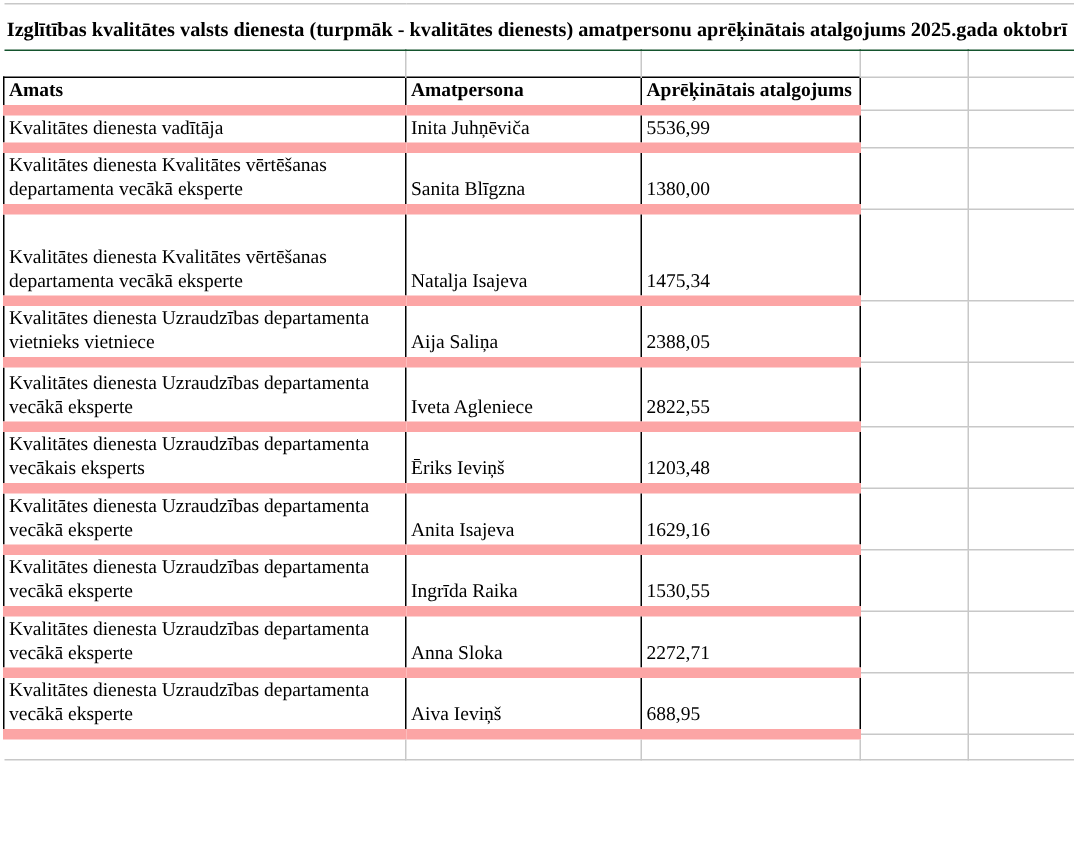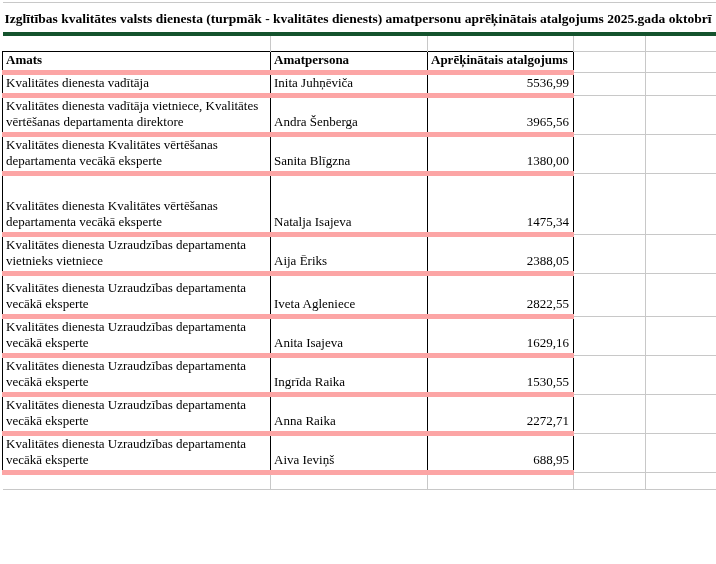--- a/index.html
+++ b/index.html
@@ -22,33 +22,33 @@
     font-size: 13px;
   }
   td {
     padding: 0 3px 2px 3px;
     vertical-align: bottom;
     line-height: 16px;
     overflow: hidden;
     word-wrap: break-word;
   }
   
-  td.b  { border-right: 1px solid #000; border-bottom: 5px solid #fca5a5; margin-top: 40px; }
+  td.b  { border-right: 1px solid #000; border-bottom: 7px solid #fca5a5; margin-top: 40px; }
   td.bl { border-left: 1px solid #000; }
   td.bt { border-top: 1px solid #000; }
   
   td.g  { border-right: 1px solid #c8c8c8; border-bottom: 1px solid #c8c8c8; }
   td.gr { border-right: 1px solid #c8c8c8; }
   td.hdr { font-weight: bold; }
-  td.num { text-align: right; padding-right: 4px; }
+  td.num { padding-right: 4px; }
   td.title-cell {
     font-weight: bold;
     font-size: 13.5px;
     border-top: 1px solid #c8c8c8;
-    border-bottom: 4px solid #14532d;
+    border-bottom: 1px solid #14532d;
     padding: 0 0 5px 2px;
     vertical-align: bottom;
     white-space: nowrap;
     overflow: visible;
     line-height: 16px;
   }
 </style>
 </head>
 <body>
 
@@ -82,72 +82,72 @@
     <td class="g"></td>
   </tr>
 
   <tr style="height:19px">
     <td class="b bl">Kvalitātes dienesta vadītāja</td>
     <td class="b">Inita Juhņēviča</td>
     <td class="b num">5536,99</td>
     <td class="g"></td>
     <td class="g"></td>
   </tr>
-  <tr style="height:34px">
-    <td class="b bl">Kvalitātes dienesta vadītāja vietniece, Kvalitātes vērtēšanas departamenta direktore</td>
-    <td class="b">Andra Šenberga</td>
-    <td class="b num">3965,56</td>
-    <td class="g"></td>
-    <td class="g"></td>
-  </tr>
   <tr style="height:35px">
     <td class="b bl">Kvalitātes dienesta Kvalitātes vērtēšanas departamenta vecākā eksperte</td>
     <td class="b">Sanita Blīgzna</td>
     <td class="b num">1380,00</td>
     <td class="g"></td>
     <td class="g"></td>
   </tr>
   <tr style="height:61px">
     <td class="b bl">Kvalitātes dienesta Kvalitātes vērtēšanas departamenta vecākā eksperte</td>
     <td class="b">Natalja Isajeva</td>
     <td class="b num">1475,34</td>
     <td class="g"></td>
     <td class="g"></td>
   </tr>
   <tr style="height:34px">
     <td class="b bl">Kvalitātes dienesta Uzraudzības departamenta vietnieks vietniece</td>
-    <td class="b">Aija Ēriks</td>
+    <td class="b">Aija Saliņa</td>
     <td class="b num">2388,05</td>
     <td class="g"></td>
     <td class="g"></td>
   </tr>
   <tr style="height:43px">
     <td class="b bl">Kvalitātes dienesta Uzraudzības departamenta vecākā eksperte</td>
     <td class="b">Iveta Agleniece</td>
     <td class="b num">2822,55</td>
+    <td class="g"></td>
+    <td class="g"></td>
+  </tr>
+  <tr style="height:33px">
+    <td class="b bl">Kvalitātes dienesta Uzraudzības departamenta vecākais eksperts</td>
+    <td class="b">Ēriks Ieviņš</td>
+    <td class="b num">1203,48</td>
     <td class="g"></td>
     <td class="g"></td>
   </tr>
   <tr style="height:33px">
     <td class="b bl">Kvalitātes dienesta Uzraudzības departamenta vecākā eksperte</td>
     <td class="b">Anita Isajeva</td>
     <td class="b num">1629,16</td>
     <td class="g"></td>
     <td class="g"></td>
   </tr>
   <tr style="height:34px">
     <td class="b bl">Kvalitātes dienesta Uzraudzības departamenta vecākā eksperte</td>
     <td class="b">Ingrīda Raika</td>
     <td class="b num">1530,55</td>
     <td class="g"></td>
     <td class="g"></td>
   </tr>
   <tr style="height:33px">
     <td class="b bl">Kvalitātes dienesta Uzraudzības departamenta vecākā eksperte</td>
-    <td class="b">Anna Raika</td>
+    <td class="b">Anna Sloka</td>
     <td class="b num">2272,71</td>
     <td class="g"></td>
     <td class="g"></td>
   </tr>
   <tr style="height:36px">
     <td class="b bl">Kvalitātes dienesta Uzraudzības departamenta vecākā eksperte</td>
     <td class="b">Aiva Ieviņš</td>
     <td class="b num">688,95</td>
     <td class="g"></td>
     <td class="g"></td>

